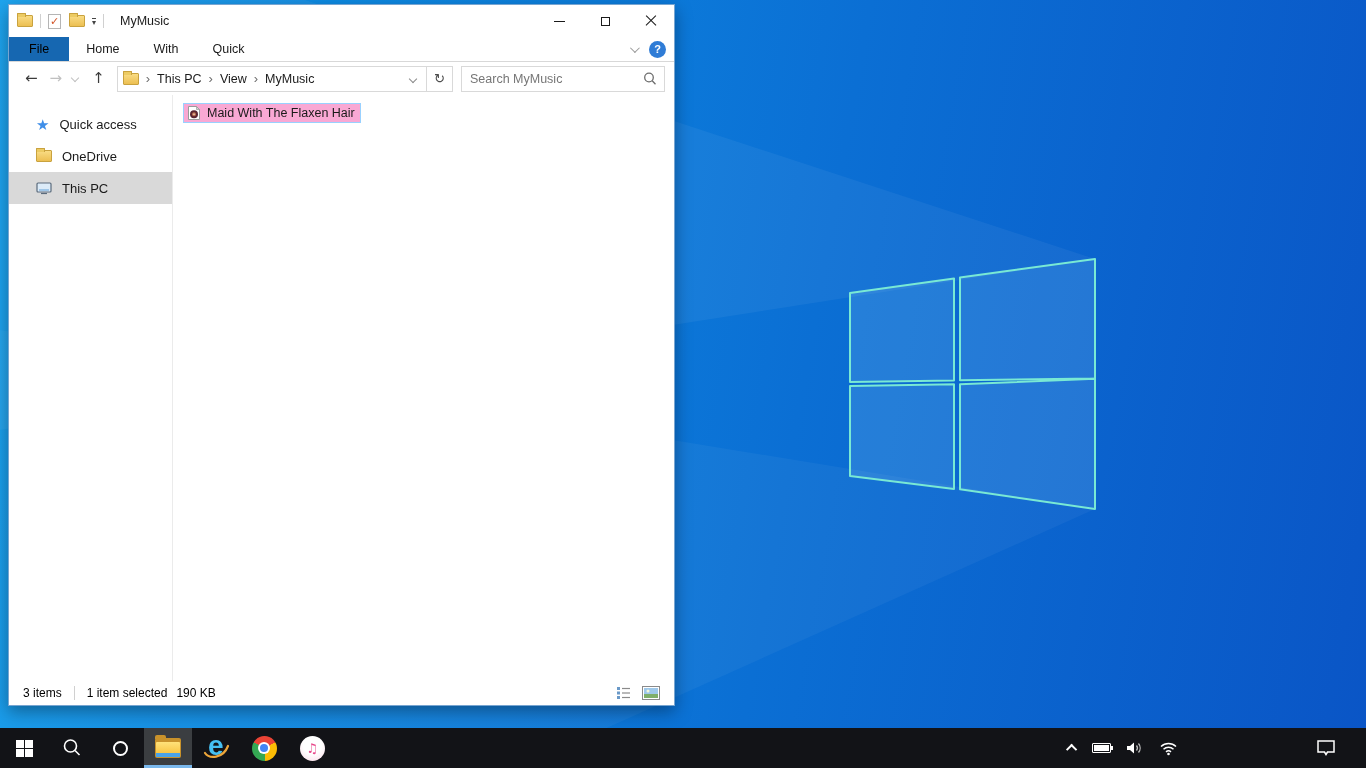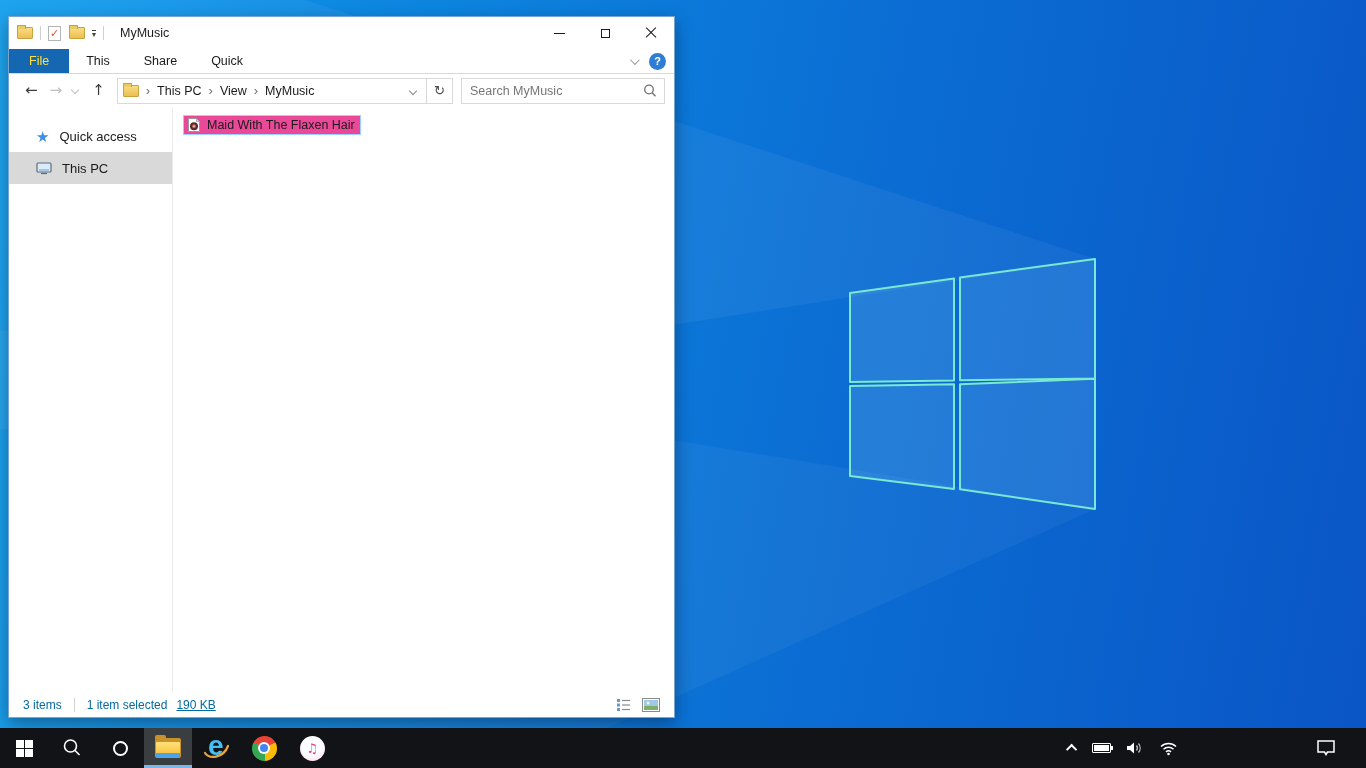--- a/index.html
+++ b/index.html
@@ -44,21 +44,21 @@
   .tray { margin-left:auto; display:flex; align-items:center; gap:15px; padding-right:10px; }
   .tray .chev-up { width:8px; height:8px; border-left:2px solid #fff; border-top:2px solid #fff;
     transform:rotate(45deg) translateY(2px); }
   .battery { width:19px; height:10px; border:1px solid #fff; border-radius:1px; position:relative;
     background:#fff; background-clip:content-box; padding:1px; }
   .battery::after { content:""; position:absolute; right:-3px; top:2px; width:2px; height:4px; background:#fff; }
   .ac-gap { width:108px; }
   .show-desktop { width:5px; border-left:1px solid #5a5c60; }
 
   
-  .window { position:absolute; left:8px; top:16px; width:667px; height:702px; background:#fff;
+  .window { position:absolute; left:8px; top:4px; width:667px; height:702px; background:#fff;
     border:1px solid #77a5d1; box-shadow:0 6px 16px rgba(0,0,0,.35);
     display:flex; flex-direction:column; z-index:10; font-size:12.5px; color:#1a1a1a; }
 
   .titlebar { height:32px; display:flex; align-items:center; padding-left:8px; flex:none; }
   .mini-folder { width:16px; height:12px; background:linear-gradient(#f9dc84,#ecbf52);
     border:1px solid #c9a23e; border-radius:1px; position:relative; flex:none; }
   .mini-folder::before { content:""; position:absolute; top:-3px; left:-1px; width:7px; height:3px;
     background:#eccb63; border:1px solid #c9a23e; border-bottom:none; border-radius:1px 1px 0 0; }
   .qat-sep { width:1px; height:14px; background:#d0d0d0; margin:0 7px; }
   .check-icon { width:13px; height:15px; border:1px solid #b5b5b5; background:#fff; margin-right:8px;
@@ -72,21 +72,21 @@
   .glyph-min { width:11px; height:1px; background:#1a1a1a; }
   .glyph-max { width:9px; height:9px; border:1px solid #1a1a1a; }
   .glyph-close { position:relative; width:12px; height:12px; }
   .glyph-close::before,.glyph-close::after { content:""; position:absolute; left:-1px; top:5px;
     width:14px; height:1.2px; background:#1a1a1a; }
   .glyph-close::before { transform:rotate(45deg); }
   .glyph-close::after { transform:rotate(-45deg); }
 
   .tabsrow { height:25px; display:flex; align-items:stretch; border-bottom:1px solid #d8d8d8; flex:none; }
   .tab { padding:0 17px; display:flex; align-items:center; font-size:12.5px; }
-  .tab.file { background:#1667b1; color:#fde047; padding:0 20px; }
+  .tab.file { background:#1667b1; color:#000000; padding:0 20px; }
   .tabsrow-right { margin-left:auto; display:flex; align-items:center; gap:12px; padding-right:8px; }
   .ribbon-caret { width:7px; height:7px; border-right:1.5px solid #9a9a9a; border-bottom:1.5px solid #9a9a9a;
     transform:rotate(45deg) translateY(-2px); }
   .help-btn { width:17px; height:17px; border-radius:50%; background:#2f7cd6; color:#fff;
     display:flex; align-items:center; justify-content:center; font-size:11px; font-weight:bold; }
 
   .toolbar { height:33px; display:flex; align-items:center; padding:0 9px 0 10px; flex:none; }
   .navarrow { font-size:15px; line-height:1; padding:0 6px; font-family:"DejaVu Sans",sans-serif; }
   .navarrow.back::before { content:"\2190"; color:#3b3b3b; }
   .navarrow.fwd::before { content:"\2192"; color:#c0c0c0; }
@@ -113,26 +113,26 @@
   .navpane { width:164px; flex:none; border-right:1px solid #ebebeb; padding-top:13px; }
   .nav-item { height:32px; display:flex; align-items:center; padding-left:27px; gap:10px; font-size:13px; }
   .nav-item.selected { background:#d9d9d9; }
   .qa-star { color:#3f8ee8; font-size:15px; line-height:1; }
   .qa-star::before { content:"\2605"; }
 
   .filelist { flex:1; padding-top:7px; }
   .file-line { height:21px; display:flex; align-items:center; }
   .file-row { display:inline-flex; align-items:center; gap:5px; padding:1px 5px 1px 2px;
     border:1px solid transparent; margin-left:10px; height:20px; }
-  .file-row.selected { background:#ec4899; border-color:#99d1ff; }
+  .file-row.selected { background:#f9a8d4; border-color:#99d1ff; }
   .file-name { font-size:12.5px; white-space:nowrap; }
 
-  .statusbar { height:24px; flex:none; display:flex; align-items:center; padding:0 14px; font-size:12px; color:#0369a1; }
+  .statusbar { height:24px; flex:none; display:flex; align-items:center; padding:0 14px; font-size:12px; color:#000000; }
   .status-sep { width:1px; height:14px; background:#d0d0d0; margin:0 12px; }
-  .status-size { margin-left:9px;text-decoration:underline; }
+  .status-size { margin-left:9px; }
   .view-toggles { margin-left:auto; display:flex; align-items:center; gap:10px; }
 </style>
 </head>
 <body>
 
 <div class="desktop">
   <svg class="wall" width="1366" height="728" viewBox="0 0 1366 728">
     <polygon points="1095,259 0,-100 0,430" fill="rgba(255,255,255,0.05)"></polygon>
     <polygon points="1095,509 0,330 0,1000" fill="rgba(255,255,255,0.045)"></polygon>
     <g fill="rgba(185,235,255,0.15)" stroke="#79e9d4" stroke-width="2" stroke-linejoin="round">
@@ -162,22 +162,22 @@
           <span class="glyph-max"></span>
         </div>
       <div class="cap-btn">
           <span class="glyph-close"></span>
         </div>
     </div>
   </div>
 
   <div class="tabsrow">
     <div class="tab file">File</div>
-    <div class="tab">This</div>
-    <div class="tab">Share</div>
+    <div class="tab">Home</div>
+    <div class="tab">With</div>
     <div class="tab">Quick</div>
     <div class="tabsrow-right">
       <span class="ribbon-caret"></span>
       <span class="help-btn">?</span>
     </div>
   </div>
 
   <div class="toolbar">
     <span class="navarrow back"></span>
     <span class="navarrow fwd"></span>
@@ -206,20 +206,24 @@
       </svg>
     </div>
   </div>
 
   <div class="main">
 
     <div class="navpane">
       <div class="nav-item">
         <span class="qa-star"></span>
         <span>Quick access</span>
+      </div>
+      <div class="nav-item">
+        <span class="mini-folder"></span>
+        <span>OneDrive</span>
       </div>
       <div class="nav-item selected">
         <svg width="16" height="16" viewBox="0 0 16 16">
           <rect x="1" y="3" width="14" height="9" rx="1" fill="#dcebf8" stroke="#5a6b7c" stroke-width="1.2"></rect>
           <rect x="3" y="9" width="10" height="2" fill="#9fc6e8"></rect>
           <line x1="5" y1="13.5" x2="11" y2="13.5" stroke="#5a6b7c" stroke-width="1.2"></line>
         </svg>
         <span>This PC</span>
       </div>
     </div>

